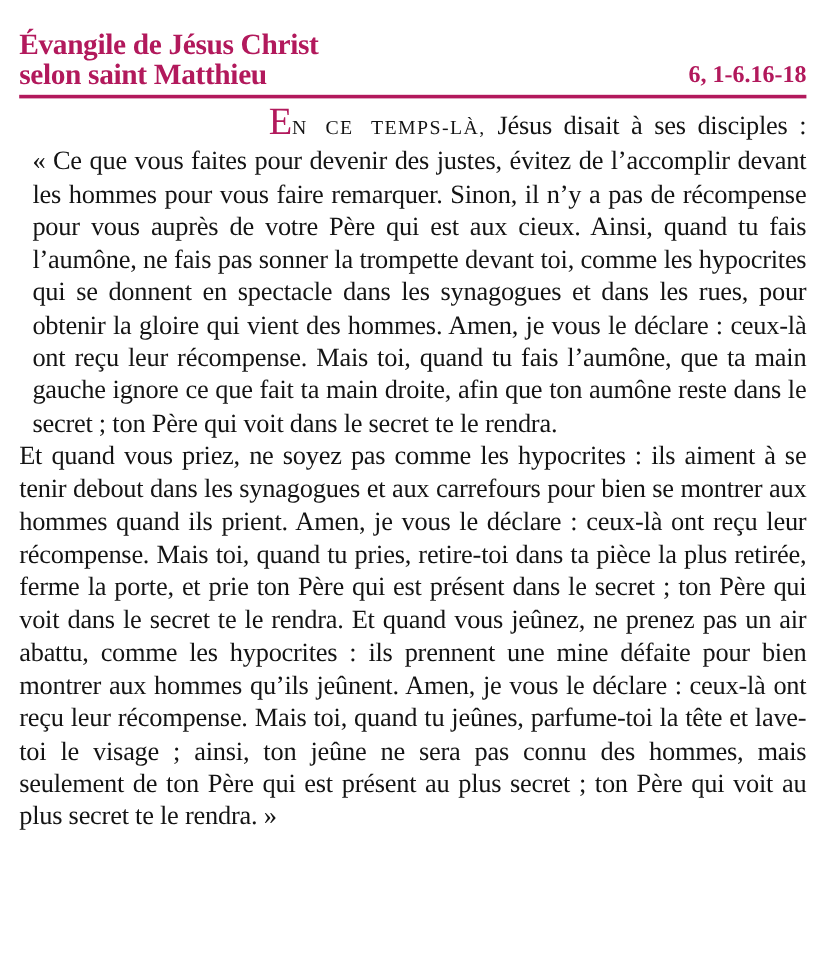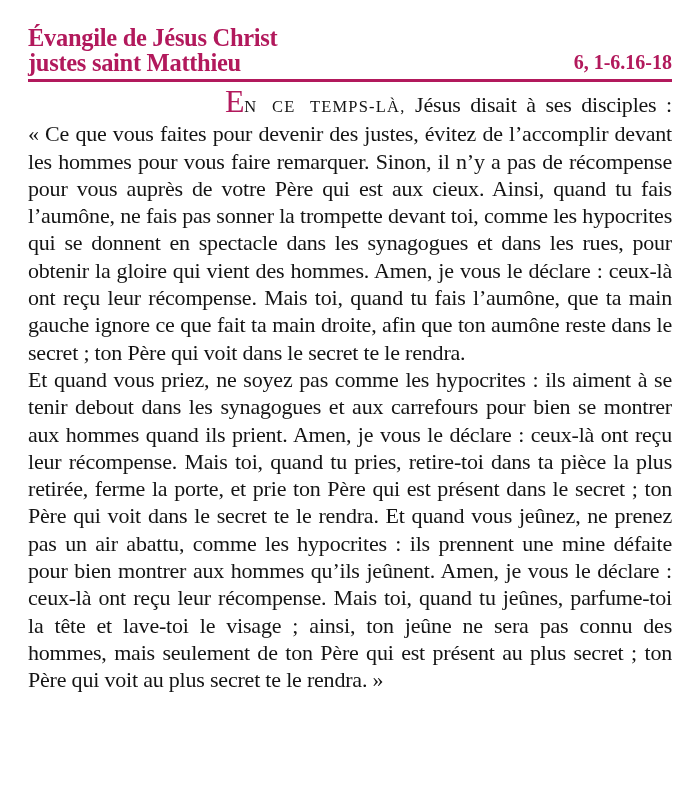--- a/index.html
+++ b/index.html
@@ -7,21 +7,21 @@
     padding: 0;
     width: 700px;
     height: 797px;
     background: #ffffff;
     overflow: hidden;
   }
   .page {
     box-sizing: border-box;
     width: 700px;
     height: 797px;
-    padding: 25px 28px 0 28px;
+    padding: 25px 28px 0 16px;
     font-family: "Liberation Serif", serif;
     background: #ffffff;
   }
   
   .masthead-row {
     display: flex;
     justify-content: space-between;
     align-items: flex-end;
   }
   .title {
@@ -49,42 +49,42 @@
   
   .body-text {
     margin-top: 9px;
     font-size: 22px;
     line-height: 27.3px;
     text-align: justify;
     color: #141414;
     letter-spacing: -0.2px;
   }
   .para { margin: 0; }
-  .para-first { text-indent: 197px; }
+  .para-first { text-indent: 197px; margin-left: 11px; }
   .initial {
     color: var(--accent);
     font-size: 32px;
     line-height: 1px;
   }
   .smallcaps {
     font-size: 16.5px;
     letter-spacing: 1.2px;
     word-spacing: 5px;
   }
 </style>
 </head>
 <body>
 
 <div class="page">
 
   <header class="masthead">
     <div class="masthead-row">
       <h1 class="title">
         <span class="title-line">Évangile de Jésus Christ</span>
-        <span class="title-line">justes saint Matthieu</span>
+        <span class="title-line">selon saint Matthieu</span>
       </h1>
       <div class="reference">6, 1-6.16-18</div>
     </div>
     <div class="rule"></div>
   </header>
 
   <main class="body-text">
     <p class="para para-first"><span class="initial">E</span><span class="smallcaps">N CE TEMPS-LÀ,</span><span> Jésus disait à ses disciples&nbsp;: «&nbsp;Ce que vous faites pour devenir des justes, évitez de l’accomplir devant les hommes pour vous faire remarquer. Sinon, il n’y a pas de récompense pour vous auprès de votre Père qui est aux cieux. Ainsi, quand tu fais l’aumône, ne fais pas sonner la trompette devant toi, comme les hypocrites qui se donnent en spectacle dans les synagogues et dans les rues, pour obtenir la gloire qui vient des hommes. Amen, je vous le déclare&nbsp;: ceux-là ont reçu leur récompense. Mais toi, quand tu fais l’aumône, que ta main gauche ignore ce que fait ta main droite, afin que ton aumône reste dans le secret&nbsp;; ton Père qui voit dans le secret te le rendra.</span></p>
     <p class="para">Et quand vous priez, ne soyez pas comme les hypocrites&nbsp;: ils aiment à se tenir debout dans les synagogues et aux carrefours pour bien se montrer aux hommes quand ils prient. Amen, je vous le déclare&nbsp;: ceux-là ont reçu leur récompense. Mais toi, quand tu pries, retire-toi dans ta pièce la plus retirée, ferme la porte, et prie ton Père qui est présent dans le secret&nbsp;; ton Père qui voit dans le secret te le rendra. Et quand vous jeûnez, ne prenez pas un air abattu, comme les hypocrites&nbsp;: ils prennent une mine défaite pour bien montrer aux hommes qu’ils jeûnent. Amen, je vous le déclare&nbsp;: ceux-là ont reçu leur récompense. Mais toi, quand tu jeûnes, parfume-toi la tête et lave-toi le visage&nbsp;; ainsi, ton jeûne ne sera pas connu des hommes, mais seulement de ton Père qui est présent au plus secret&nbsp;; ton Père qui voit au plus secret te le rendra.&nbsp;»</p>
   </main>

